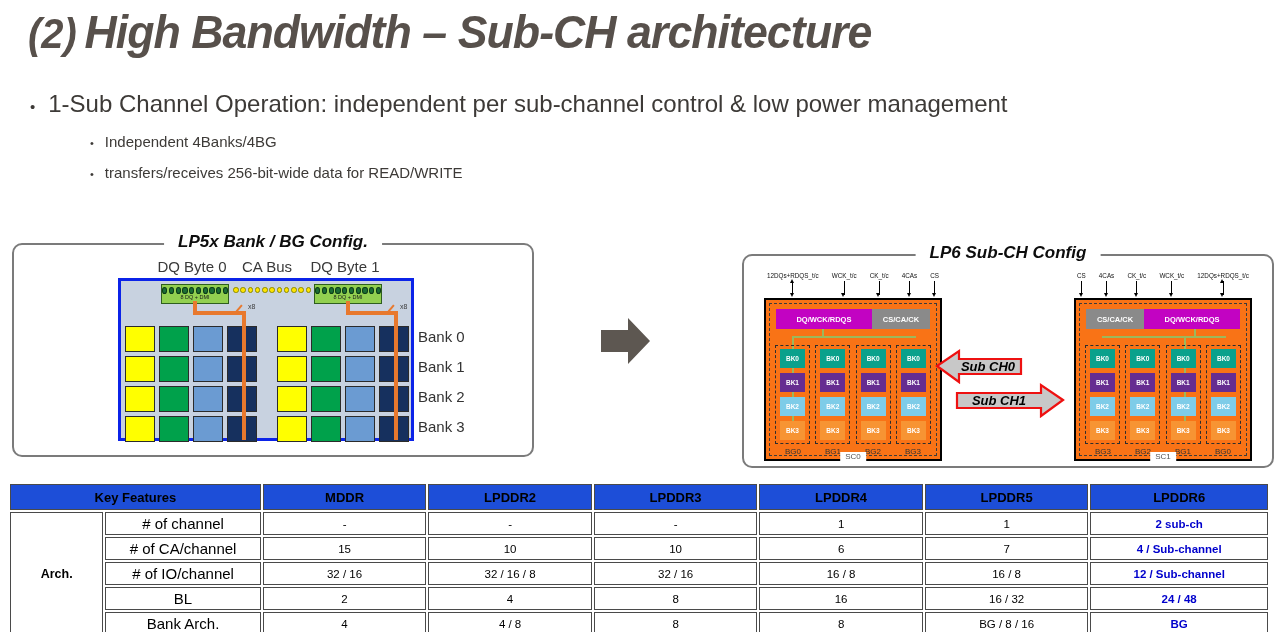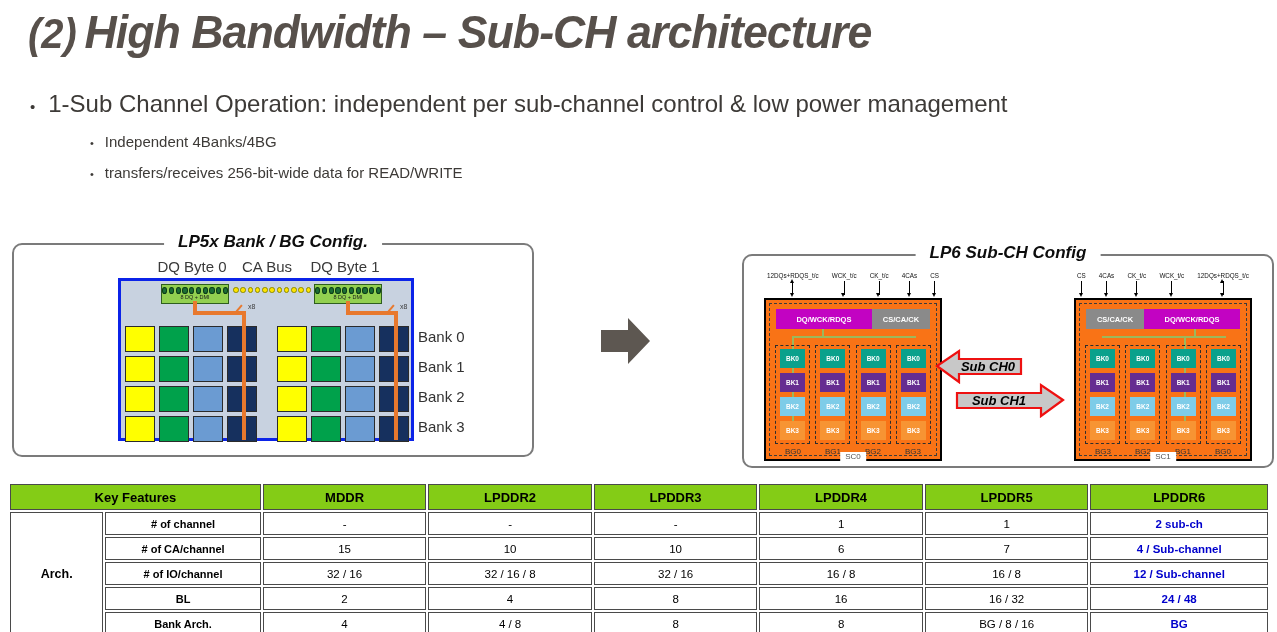--- a/index.html
+++ b/index.html
@@ -77,23 +77,23 @@
   .subch text{font-style:italic;font-weight:bold;font-size:13px;fill:#000;}
 
   
   .big-arrow{position:absolute;left:601px;top:316px;}
 
   
   .table-wrap{position:absolute;left:8px;top:482px;width:1262px;}
   table.cmp{border-collapse:separate;border-spacing:2px;table-layout:fixed;width:100%;}
   .cmp th,.cmp td{border:1px solid #4a4a4a;text-align:center;vertical-align:middle;
                   padding:1px 3px;background:#fff;overflow:hidden;white-space:nowrap;}
-  .cmp thead th{background:#84cc16;font-weight:bold;font-size:13px;height:22px;color:#000;}
+  .cmp thead th{background:#1d4ed8;font-weight:bold;font-size:13px;height:22px;color:#000;}
   .cmp .group{font-weight:bold;font-size:12.5px;}
-  .cmp .feature{font-weight:bold;font-size:11px;height:19px;margin-left:40px;}
+  .cmp .feature{font-weight:normal;font-size:15px;height:19px;margin-left:40px;}
   .cmp .val{font-size:11.5px;color:#000;}
   .cmp .lp6col{color:#0000cc;font-weight:bold;}
 </style>
 </head>
 <body>
 
 <div class="slide">
 
   <div class="page-title">
     <span class="t-prefix">(2)</span><span class="t-main">High Bandwidth – Sub-CH architecture</span>

